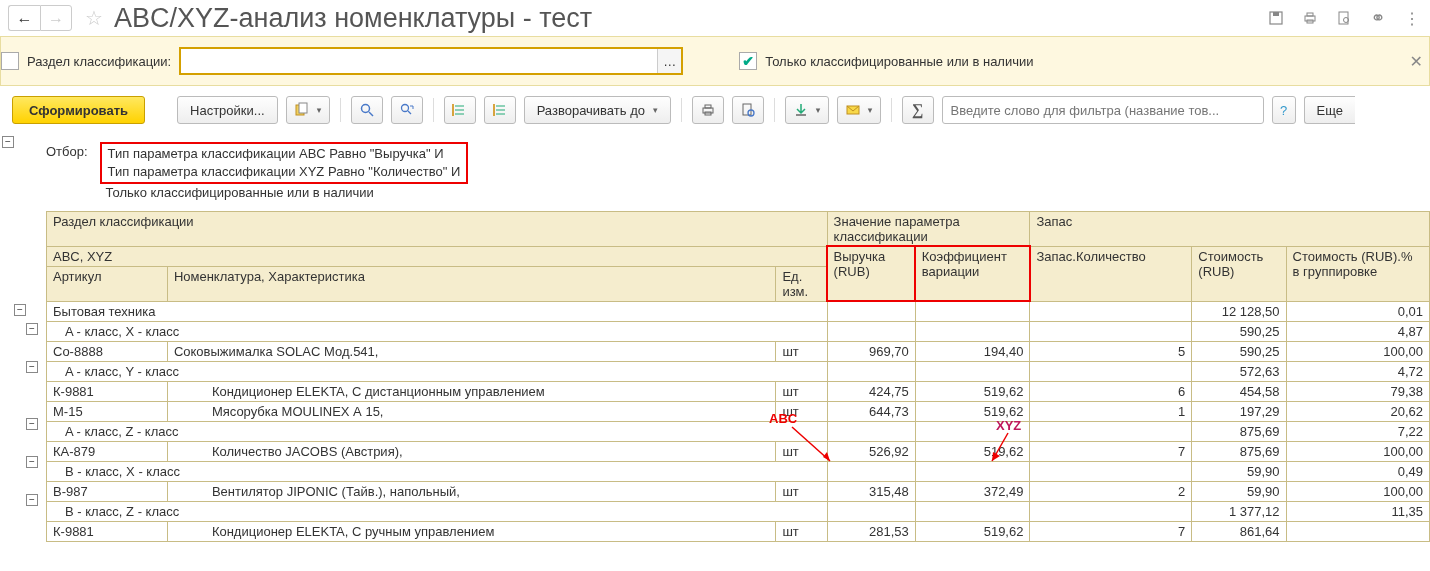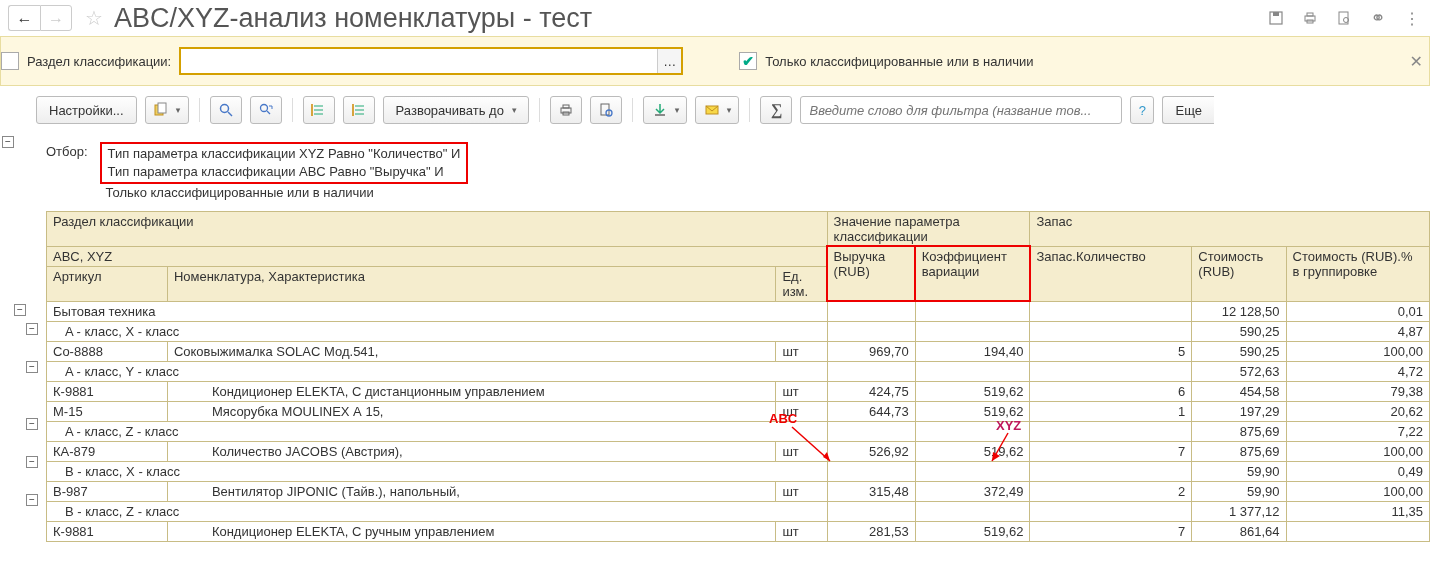--- a/index.html
+++ b/index.html
@@ -21,21 +21,21 @@
 .combo input { border: none; outline: none; padding: 0 8px; width: 476px; font-size: 13px; }
 .combo-btn { width: 24px; border-left: 1px solid #ccc; background: #f5f5f5; display: flex; align-items: center; justify-content: center; cursor: pointer; }
 .close-x { position: absolute; right: 6px; top: 50%; transform: translateY(-50%); cursor: pointer; color: #888; font-size: 16px; }
 .toolbar { padding: 10px 12px; display: flex; align-items: center; gap: 8px; }
 .btn { height: 28px; padding: 0 12px; border: 1px solid #bbb; border-radius: 3px; background: linear-gradient(#fefefe,#eee); display: flex; align-items: center; justify-content: center; cursor: pointer; gap: 4px; font-size: 13px; }
 .btn-primary { background: linear-gradient(#ffe860,#ffd200); border-color: #c9a000; font-weight: bold; padding: 0 16px; }
 .btn-icon { width: 32px; padding: 0; }
 .btn-dd { width: 44px; padding: 0; }
 .btn-dd::after { content: "▾"; font-size: 9px; margin-left: 3px; color: #666; }
 .sep { width: 1px; height: 24px; background: #ddd; margin: 0 2px; }
-.search-input { border: 1px solid #bbb; border-radius: 3px; height: 28px; padding: 0 8px; width: 322px; font-size: 13px; color: #999; font-style: italic; }
+.search-input { border: 1px solid #bbb; border-radius: 3px; height: 28px; padding: 0 8px; width: 322px; font-size: 13px; color: #999; }
 .help-btn { width: 24px; height: 28px; border: 1px solid #bbb; border-radius: 3px; background: linear-gradient(#fefefe,#eee); display: flex; align-items: center; justify-content: center; color: #39c; cursor: pointer; }
 .report { padding: 0 0 0 0; position: relative; }
 .expand-box { width: 12px; height: 12px; border: 1px solid #888; background: #fff; display: flex; align-items: center; justify-content: center; font-size: 10px; line-height: 1; cursor: pointer; position: absolute; }
 .filter-info { display: flex; padding: 8px 0 8px 46px; gap: 12px; }
 .filter-info-label { color: #333; padding-top: 2px; }
 .filter-box { border: 2px solid #e00; padding: 1px 6px; }
 .filter-line { color: #333; line-height: 1.4; }
 .annotations { position: absolute; pointer-events: none; z-index: 10; }
 .ann-abc { position: absolute; left: 769px; top: 200px; color: #e00; font-weight: bold; font-size: 13px; }
 .ann-xyz { position: absolute; left: 996px; top: 207px; color: #be185d; font-weight: bold; font-size: 13px; }
@@ -89,20 +89,21 @@
     <input type="text" style="">
     <div class="combo-btn">…</div>
   </div>
   <div style="width:40px"></div>
   <span class="checkbox checked"></span>
   <span class="filter-label">Только классифицированные или в наличии</span>
   <span class="close-x">✕</span>
 </div>
 
 <div class="toolbar">
+  <div class="btn btn-primary">Сформировать</div>
   <div style="width:16px"></div>
   <div class="btn">Настройки...</div>
   <div class="btn btn-dd">
       <svg class="ic" viewBox="0 0 16 16">
         <rect x="2" y="3" width="8" height="10" fill="#f0d060" stroke="#c09020"></rect>
         <rect x="5" y="1" width="8" height="10" fill="#fff" stroke="#888"></rect>
       </svg>
     </div>
   <div class="sep"></div>
   <div class="btn btn-icon">
@@ -173,22 +174,22 @@
   <div class="btn" style="border-radius:3px 0 0 3px;border-right:none">Еще</div>
 </div>
 
 <div class="report">
   <div class="expand-box" style="left:2px;top:2px">−</div>
 
   <div class="filter-info">
     <div class="filter-info-label">Отбор:</div>
     <div>
       <div class="filter-box">
+        <div class="filter-line">Тип параметра классификации ABC Равно "Выручка" И</div>
         <div class="filter-line">Тип параметра классификации XYZ Равно "Количество" И</div>
-        <div class="filter-line">Тип параметра классификации ABC Равно "Выручка" И</div>
       </div>
       <div class="filter-line" style="padding-left:6px">Только классифицированные или в наличии</div>
     </div>
   </div>
 
   <div class="annotations">
     <div class="ann-abc">ABC</div>
     <div class="ann-xyz">XYZ</div>
     <svg style="position:absolute;left:790px;top:214px" width="50" height="42">
         <line x1="2" y1="2" x2="40" y2="36" stroke="#e00" stroke-width="1.5"></line>

